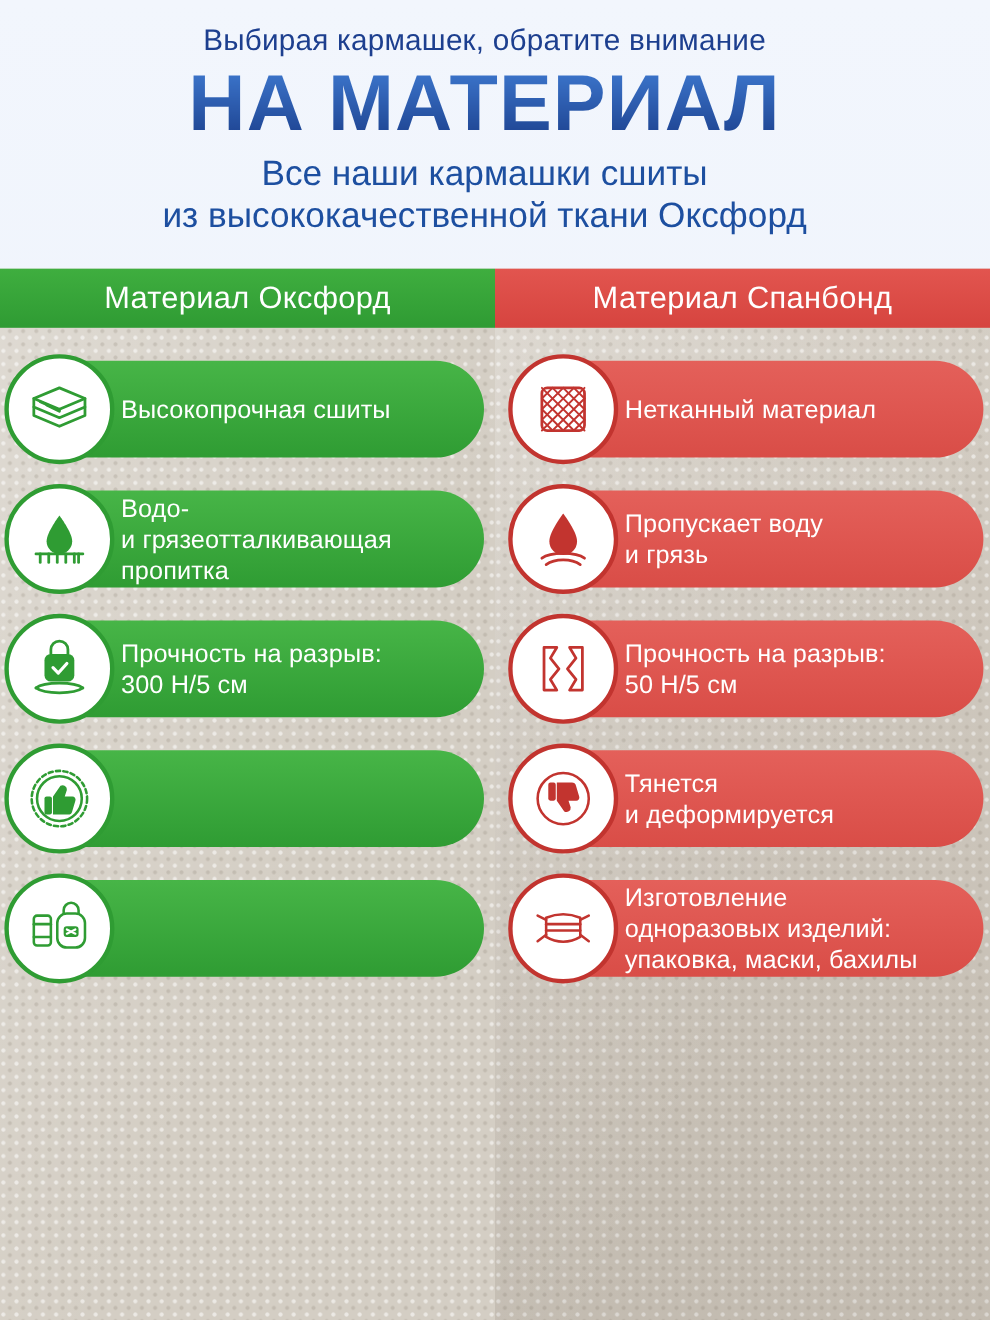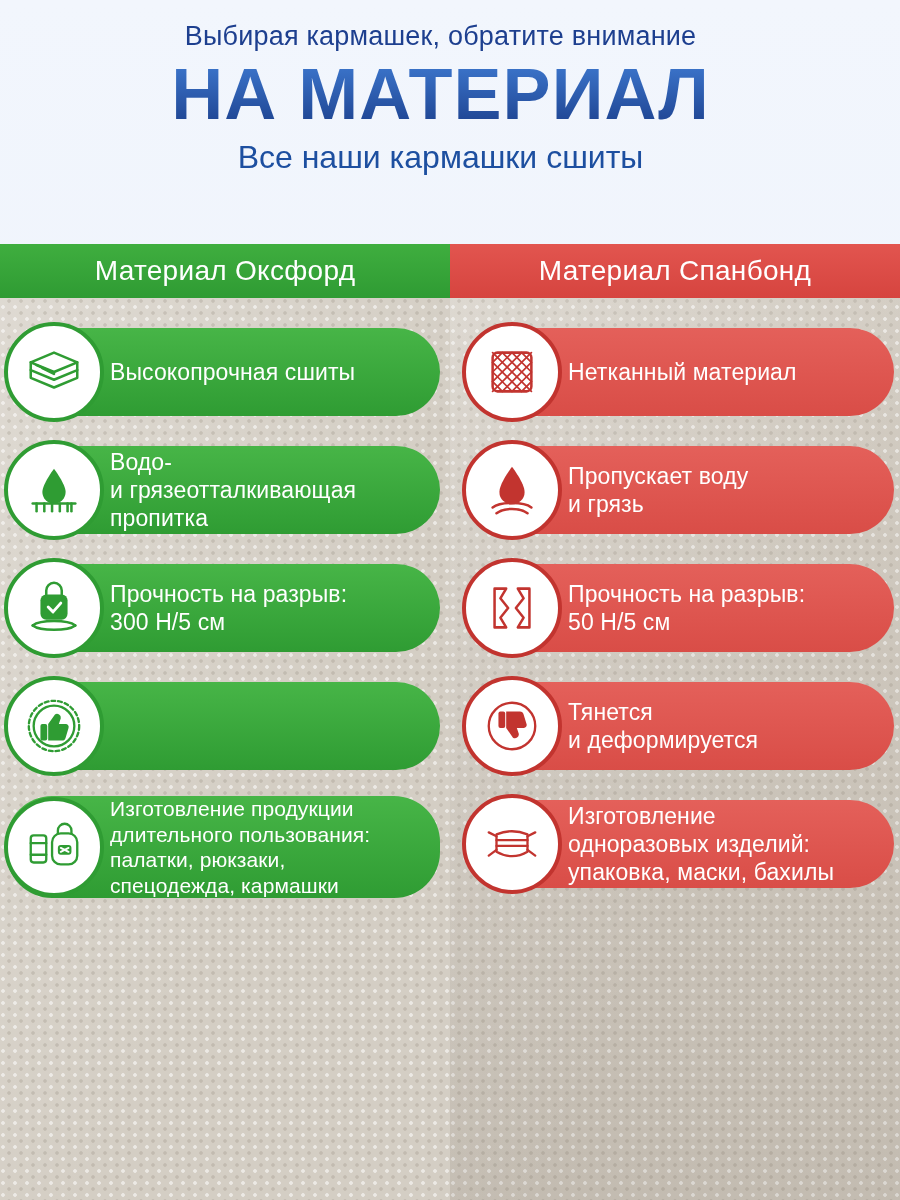--- a/index.html
+++ b/index.html
@@ -136,20 +136,21 @@
 </head>
 <body>
 
 <div id="page">
 
   <div class="header">
     <div class="header-kicker">Выбирая кармашек, обратите внимание</div>
     <div class="header-title">НА МАТЕРИАЛ</div>
     <div class="header-sub">
       <div>Все наши кармашки сшиты</div>
+      <div>из высококачественной ткани Оксфорд</div>
     </div>
   </div>
 
   <div class="columns">
 
     <div class="col col-left">
       <div class="col-bg"></div>
       <div class="col-head">Материал Оксфорд</div>
       <div class="items">
 
@@ -223,24 +224,20 @@
               <svg viewBox="0 0 64 64" fill="none" stroke="#2f9c33" stroke-width="2.4" stroke-linejoin="round" stroke-linecap="round">
                 <rect x="8" y="20" width="16" height="28" rx="3"></rect>
                 <path d="M8 28 H24"></path>
                   <path d="M8 40 H24"></path>
                 <rect x="30" y="18" width="26" height="32" rx="9"></rect>
                 <path d="M36 18 v-3 a6 6 0 0 1 14 0 v3"></path>
                 <rect x="36" y="30" width="14" height="10" rx="3" fill="#2f9c33" stroke="none"></rect>
                 <path d="M39 33 l8 4 M47 33 l-8 4" stroke="#ffffff" stroke-width="2"></path>
               </svg>
             </div>
-            <div class="pill-text">Изготовление продукции
-длительного пользования:
-палатки, рюкзаки,
-спецодежда, кармашки</div>
           </div>
         </div>
 
       </div>
     </div>
 
     <div class="col col-right">
       <div class="col-bg"></div>
       <div class="col-head">Материал Спанбонд</div>
       <div class="items">

